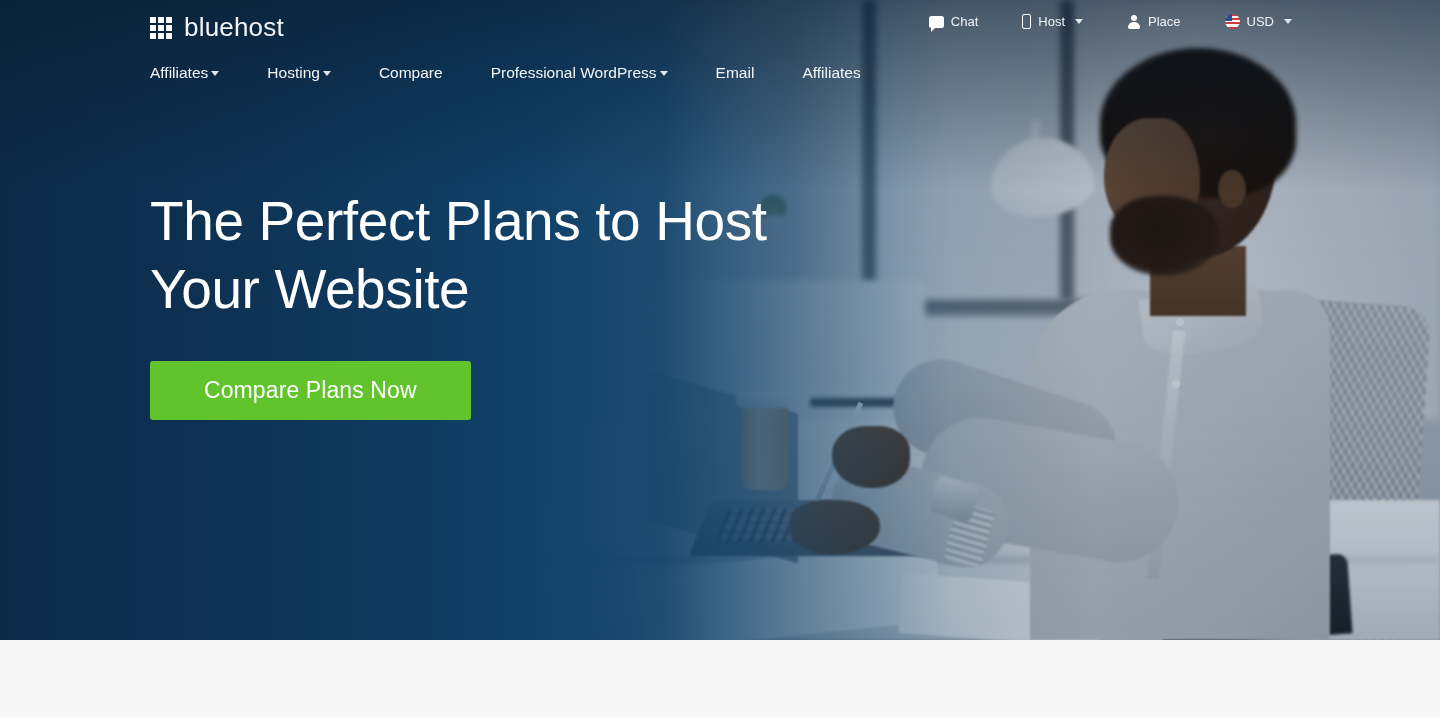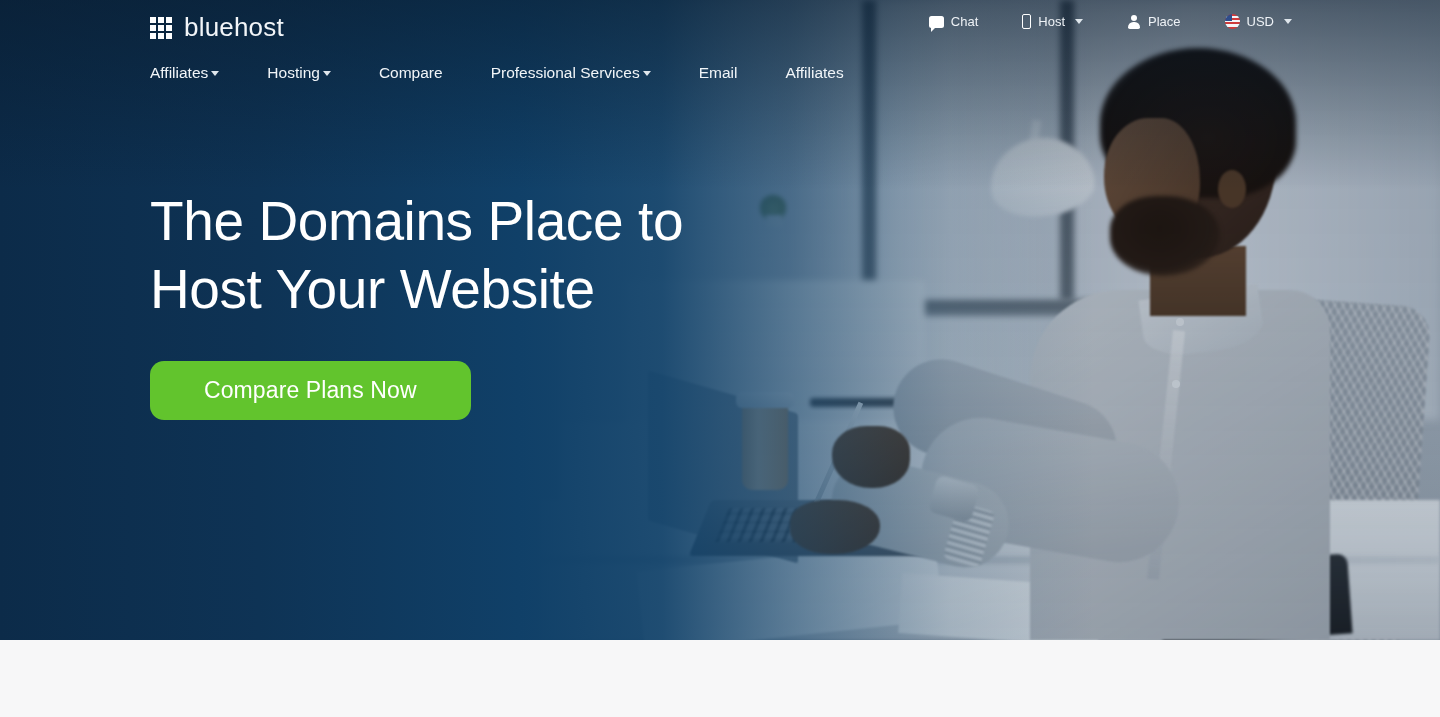--- a/index.html
+++ b/index.html
@@ -363,21 +363,21 @@
     letter-spacing:-.4px;
   }
   .hero-sub {
     color:#f0f4f7; font-size:17.5px; line-height:1.42; font-weight:400;
     margin-top:26px; max-width:570px;
   }
   .cta {
     display:inline-block; margin-top:38px;
     background:#62c42d; color:#ffffff;
     font-size:23px; font-weight:400; letter-spacing:.1px;
-    padding:16px 54px; border:none; border-radius:14px; cursor:pointer;
+    padding:16px 54px; border:none; border-radius:3px; cursor:pointer;
     font-family:"Liberation Sans", sans-serif;
   }
 
   
   .below { position:absolute; left:0; top:640px; width:1440px; height:77px; background:#f7f7f8; }
 </style>
 </head>
 <body>
 
 <div class="hero">
@@ -485,35 +485,35 @@
       <div class="nav-item">
         <span>Hosting</span>
         <span class="caret"></span>
       </div>
 
       <div class="nav-item">
         <span>Compare</span>
       </div>
 
       <div class="nav-item">
-        <span>Professional Services</span>
+        <span>Professional WordPress</span>
         <span class="caret"></span>
       </div>
 
       <div class="nav-item">
         <span>Email</span>
       </div>
 
       <div class="nav-item">
         <span>Affiliates</span>
       </div>
 
     </nav>
   </div>
 
   <div class="hero-content">
-    <h1 class="hero-title">The Domains Place to Host Your Website</h1>
+    <h1 class="hero-title">The Perfect Plans to Host Your Website</h1>
     <button class="cta">Compare Plans Now</button>
   </div>
 
 </div>
 
 <div class="below"></div>
 
 </body></html>

